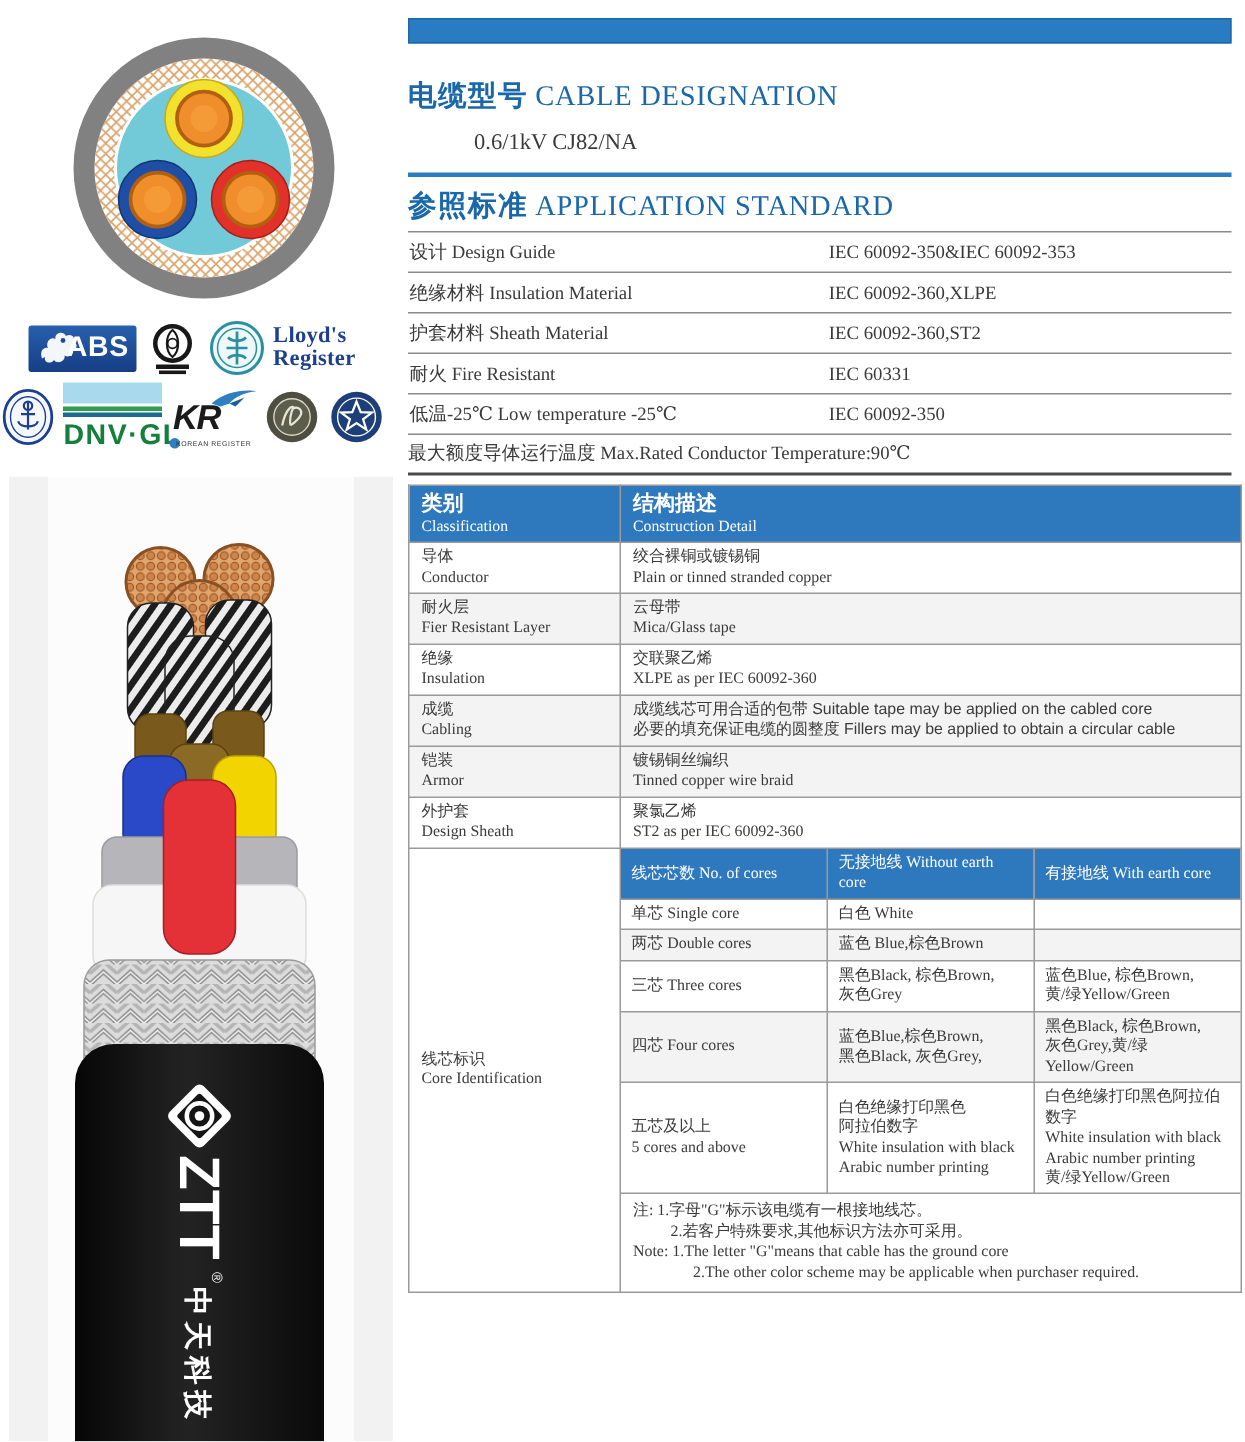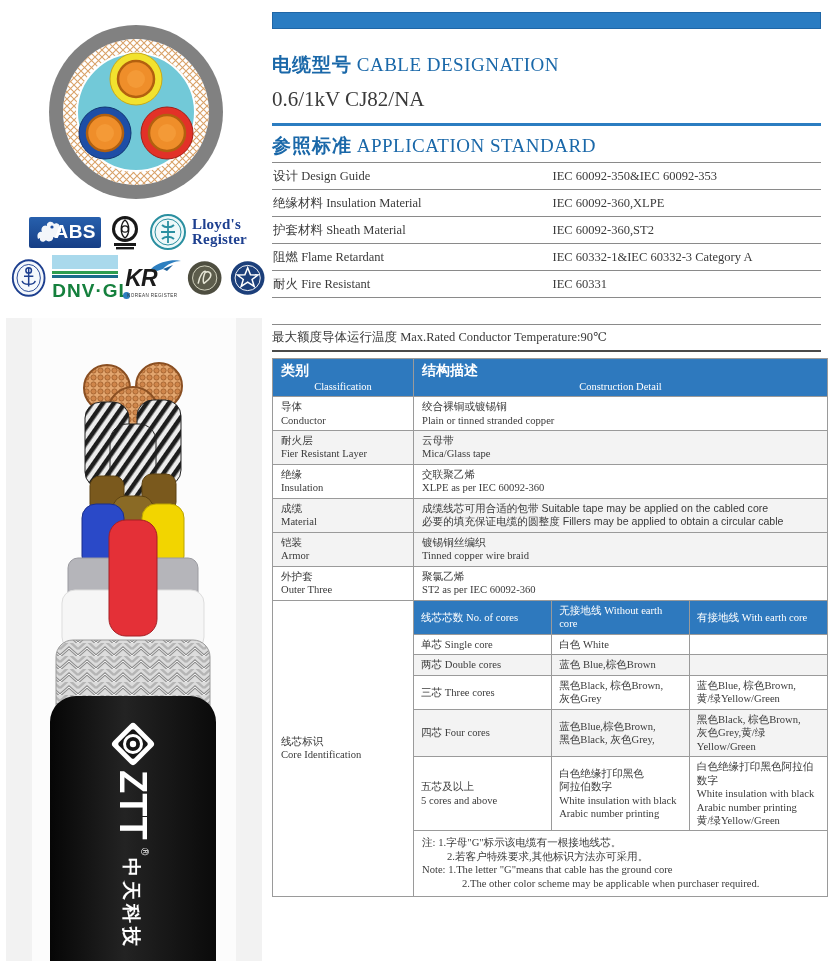--- a/index.html
+++ b/index.html
@@ -6,21 +6,21 @@
   html,body { background:#ffffff; }
   .page {
     position:relative; width:830px; height:961px; margin:0 auto;
     background:#ffffff; overflow:hidden;
     font-family:"Liberation Serif","DejaVu Serif",serif; color:#3a3a3a;
   }
 
   
   .left-panel { position:absolute; left:0; top:0; width:272px; height:961px; }
   .xsec { position:absolute; top:22px; left:46px; width:180px; height:180px; }
-  .logos { position:absolute; top:213px; left:10px; width:256px; }
+  .logos { position:absolute; top:213px; left:0; width:256px; }
   .logo-row { display:flex; align-items:center; justify-content:center; gap:5px; }
   .logo-row.r1 { height:38px; margin-bottom:4px; }
   .logo-row.r2 { height:46px; }
   .abs-box {
     width:72px; height:31px; background:linear-gradient(180deg,#2760ad,#163e85);
     display:flex; align-items:center; justify-content:flex-end; padding-right:5px;
     border-radius:2px; position:relative;
   }
   .abs-text { color:#fff; font-weight:bold; font-size:19px; letter-spacing:.5px;
     font-family:"Liberation Sans",sans-serif; }
@@ -43,37 +43,37 @@
 
   
   .photo { position:absolute; top:318px; left:6px; width:256px; height:643px; }
 
   
   .right-panel { position:absolute; left:272px; top:0; width:549px; }
   .top-bar { margin-top:12px; height:17px; background:#2a7cc2; border:1px solid #1f66a6; }
   .sec-title { margin-top:23px; font-size:19px; color:#1a68a9; line-height:26px; }
   .sec-title .cn { font-family:"Liberation Sans","DejaVu Sans",sans-serif; font-weight:bold; letter-spacing:1px; }
   .sec-title .en { font-family:"Liberation Serif",serif; font-weight:normal; letter-spacing:.5px; }
-  .designation-value { margin-top:9px; font-size:21px; color:#3a3a3a; }
+  .designation-value { margin-top:9px; font-size:15px; color:#3a3a3a;margin-left:44px; }
   .blue-divider { margin-top:11px; height:3px; background:#2b7dc1; }
   .sec-title.second { margin-top:7px; }
   .sec-title.third { margin-top:11px; }
 
   .std-table { margin-top:3px; border-top:1px solid #8a8a8a; font-size:12.5px; }
   .std-row { display:flex; height:27px; align-items:center; border-bottom:1px solid #8a8a8a; }
   .std-label { width:48%; padding-left:1px; }
   .std-value { width:52%; padding-left:17px; }
   .std-footer { height:27px; display:flex; align-items:center; border-bottom:2.5px solid #4a4a4a; }
 
   table.cons { margin-top:6px; width:556px; border-collapse:collapse; table-layout:fixed;
     border:1px solid #7d7d7d; font-size:10.6px; line-height:1.27; }
   table.cons td, table.cons th { border:1px solid #9a9a9a; vertical-align:middle; text-align:left; }
   .cons-head th { background:#2e79be; color:#fff; padding:3px 8px; height:35px; font-weight:normal; }
   .cons-head .cn { display:block; font-family:"Liberation Sans",sans-serif; font-weight:bold; font-size:14px; }
-  .cons-head .en { display:block; font-size:10.5px;text-align:center; }
+  .cons-head .en { display:block; font-size:10.5px; }
   .cons td { padding:3px 8px; }
   .row-alt { background:#f3f3f3; }
   .cell-cn { display:block; font-family:"Liberation Sans","DejaVu Sans",sans-serif; }
   .cell-en { display:block; }
   td.col1 { width:141px; }
   td.nested-cell { padding:0 !important; vertical-align:top; }
   table.nest { width:100%; border-collapse:collapse; table-layout:fixed; }
   table.nest td, table.nest th { border:1px solid #9a9a9a; }
   table.nest tr:first-child th { border-top:none; }
   table.nest td:first-child, table.nest th:first-child { border-left:none; }
@@ -280,28 +280,26 @@
       </div>
       <div class="std-row">
         <div class="std-label">绝缘材料 Insulation Material</div>
         <div class="std-value">IEC 60092-360,XLPE</div>
       </div>
       <div class="std-row">
         <div class="std-label">护套材料 Sheath Material</div>
         <div class="std-value">IEC 60092-360,ST2</div>
       </div>
       <div class="std-row">
-        <div class="std-label">阻燃 Flame Retardant</div>
-        <div class="std-value">IEC 60332-1&amp;IEC 60332-3 Category A</div>
-      </div>
-      <div class="std-row">
         <div class="std-label">耐火 Fire Resistant</div>
         <div class="std-value">IEC 60331</div>
       </div>
       <div class="std-row">
+        <div class="std-label">低温-25℃  Low temperature -25℃</div>
+        <div class="std-value">IEC 60092-350</div>
       </div>
       <div class="std-footer">最大额度导体运行温度 Max.Rated Conductor Temperature:90℃</div>
     </div>
 
 
     <table class="cons">
       <tbody>
           <tr class="cons-head">
         <th style="width:141px;">
           <span class="cn">类别</span>
@@ -338,41 +336,41 @@
               <span class="cell-en">Insulation</span>
             </td>
         <td>
               <span class="cell-cn">交联聚乙烯</span>
               <span class="cell-en">XLPE as per IEC 60092-360</span>
             </td>
       </tr>
       <tr class="row-alt">
         <td class="col1">
               <span class="cell-cn">成缆</span>
-              <span class="cell-en">Material</span>
+              <span class="cell-en">Cabling</span>
             </td>
         <td>
               <span class="cell-cn">成缆线芯可用合适的包带 Suitable tape may be applied on the cabled core</span>
               <span class="cell-cn">必要的填充保证电缆的圆整度 Fillers may be applied to obtain a circular cable</span>
             </td>
       </tr>
       <tr class="row-alt">
         <td class="col1">
               <span class="cell-cn">铠装</span>
               <span class="cell-en">Armor</span>
             </td>
         <td>
               <span class="cell-cn">镀锡铜丝编织</span>
               <span class="cell-en">Tinned copper wire braid</span>
             </td>
       </tr>
       <tr>
         <td class="col1">
               <span class="cell-cn">外护套</span>
-              <span class="cell-en">Outer Three</span>
+              <span class="cell-en">Design Sheath</span>
             </td>
         <td>
               <span class="cell-cn">聚氯乙烯</span>
               <span class="cell-en">ST2 as per IEC 60092-360</span>
             </td>
       </tr>
       <tr>
         <td class="col1" style="vertical-align:middle;">
           <span class="cell-cn">线芯标识</span>
           <span class="cell-en">Core Identification</span>

